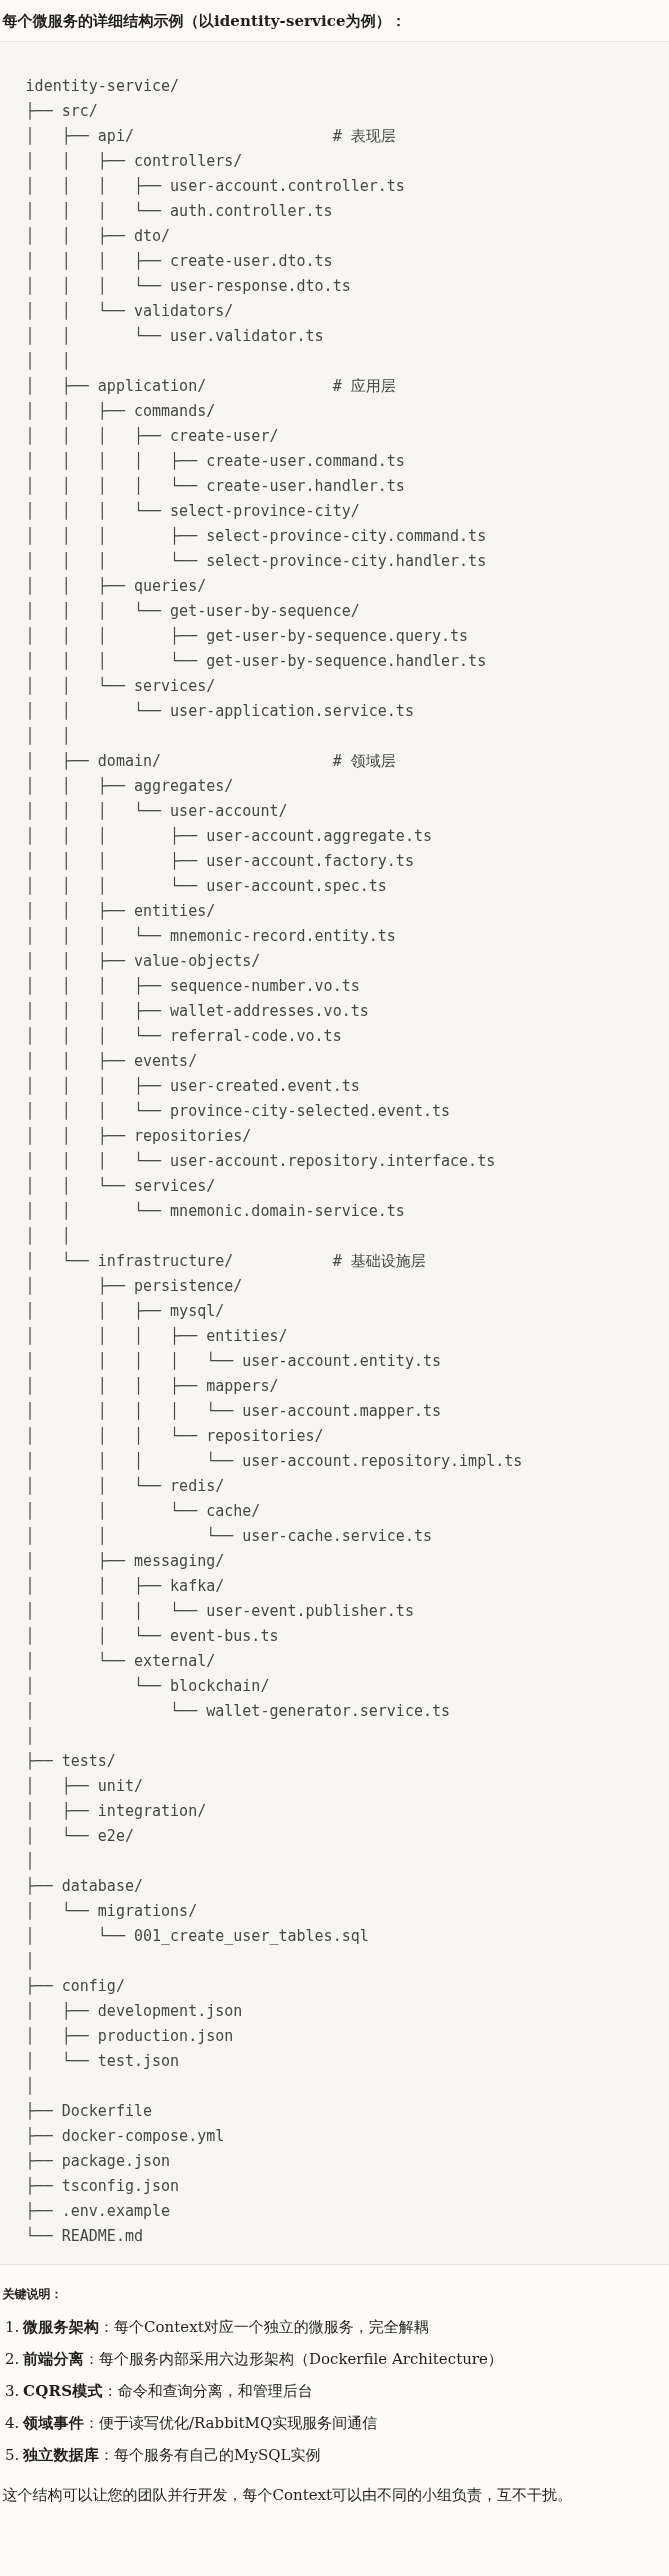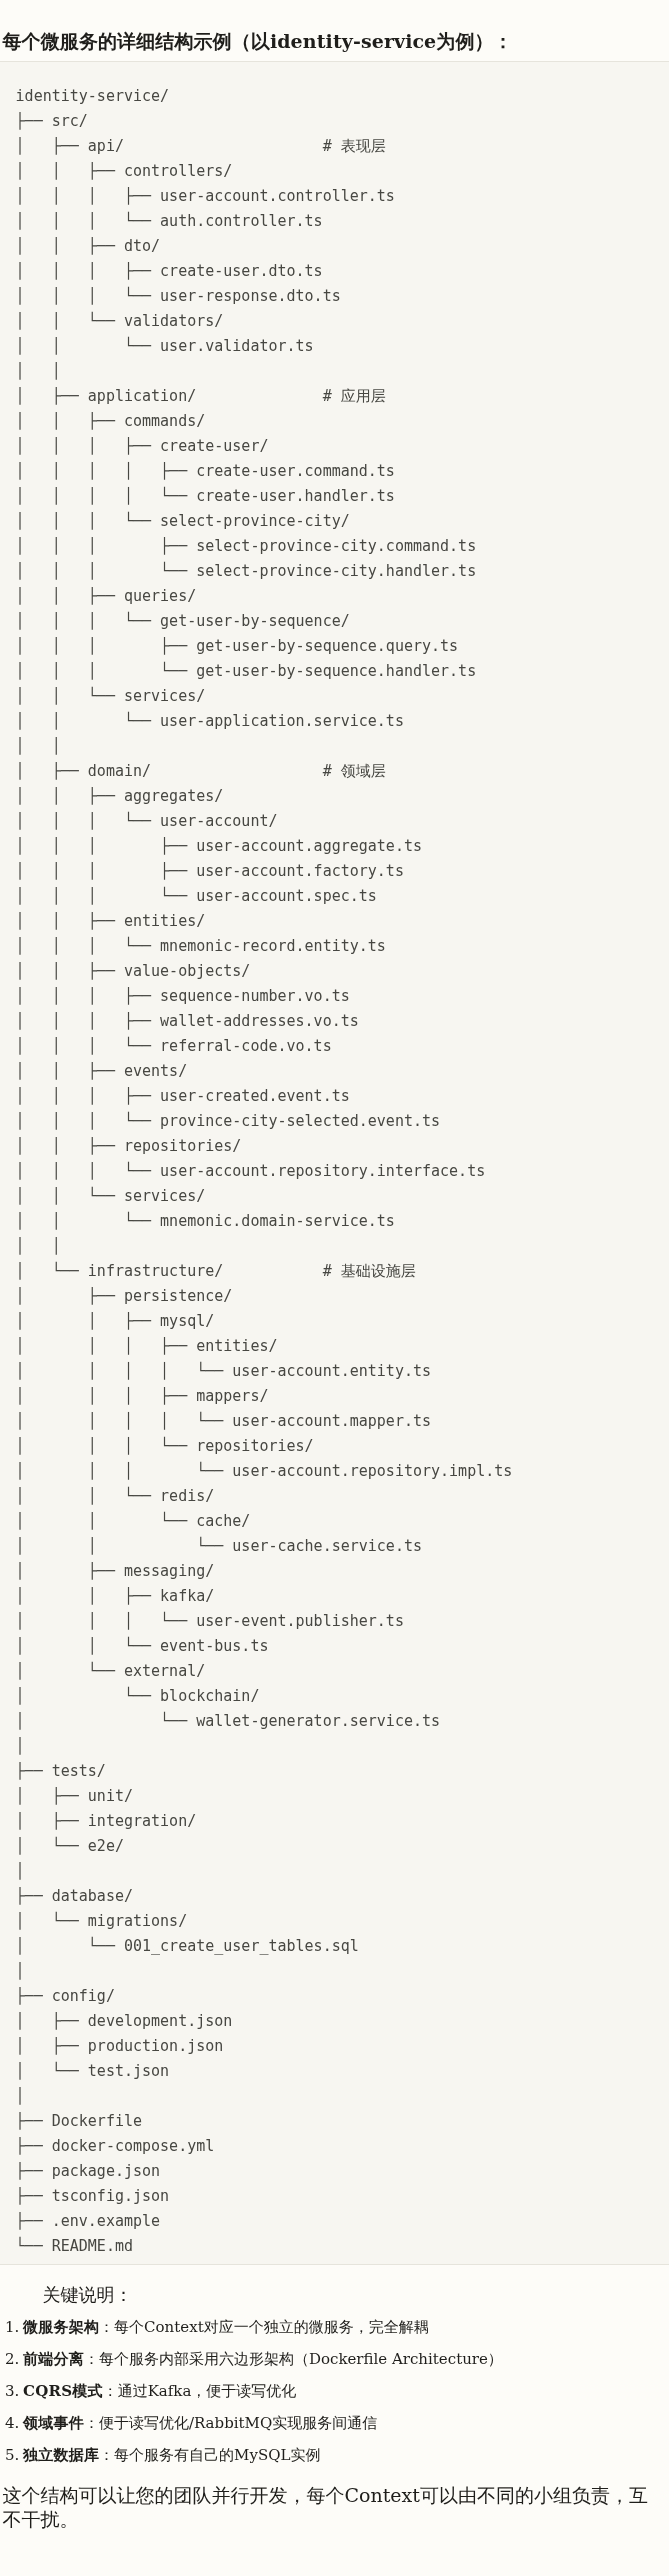--- a/index.html
+++ b/index.html
@@ -18,68 +18,66 @@
     font-family: "DejaVu Serif", "Liberation Serif", serif;
   }
   .page {
     width: 669px;
     min-height: 2576px;
     display: flex;
     flex-direction: column;
   }
   .doc-title {
     font-weight: 700;
-    font-size: 19px;
+    font-size: 15px;
     line-height: 24px;
     padding: 8.8px 6.3px 8.1px 2.5px;
     letter-spacing: 0.1px;
-    margin-top: 20px;
   }
   .code-block {
     background: var(--code-bg);
     border-top: 0.6px solid var(--divider);
     border-bottom: 0.6px solid var(--divider);
     width: 669px;
     overflow: hidden;
   }
   .code-block pre {
-    margin: 0;
+    margin: 10px;
     padding: 22.5px 6.3px 5px 15.6px;
     font-family: "DejaVu Sans Mono", "Liberation Mono", monospace;
     font-size: 15px;
     line-height: 25px;
     color: var(--code-text);
     white-space: pre;
   }
   .notes {
     padding: 0 6.3px 0 2.5px;
   }
   .notes-heading {
-    font-weight: 400;
-    font-size: 18px;
+    font-weight: 700;
+    font-size: 12px;
     line-height: 25px;
     margin-top: 16.3px;
-    margin-left: 40px;
   }
   .note-item {
     margin-top: 8px;
     font-size: 15px;
     line-height: 24px;
     padding-left: 2.5px;
   }
   .note-item .num {
     margin-right: 3.8px;
   }
   .note-item strong {
     font-weight: 700;
     letter-spacing: 0.2px;
   }
   .closing {
     margin-top: 16.3px;
-    font-size: 19px;
+    font-size: 15px;
     line-height: 24px;
     padding-bottom: 15.6px;
   }
 </style>
 </head>
 <body>
 
 <div class="page">
 
   <div class="doc-title">每个微服务的详细结构示例（以identity-service为例）：</div>
@@ -180,21 +178,21 @@
 
     <div class="note-item">
       <span class="num">1.</span><strong>微服务架构</strong><span>：每个Context对应一个独立的微服务，完全解耦</span>
     </div>
 
     <div class="note-item">
       <span class="num">2.</span><strong>前端分离</strong><span>：每个服务内部采用六边形架构（Dockerfile Architecture）</span>
     </div>
 
     <div class="note-item">
-      <span class="num">3.</span><strong>CQRS模式</strong><span>：通过Kafka，便于读写优化</span>
+      <span class="num">3.</span><strong>CQRS模式</strong><span>：命令和查询分离，和管理后台</span>
     </div>
 
     <div class="note-item">
       <span class="num">4.</span><strong>领域事件</strong><span>：便于读写优化/RabbitMQ实现服务间通信</span>
     </div>
 
     <div class="note-item">
       <span class="num">5.</span><strong>独立数据库</strong><span>：每个服务有自己的MySQL实例</span>
     </div>
 

